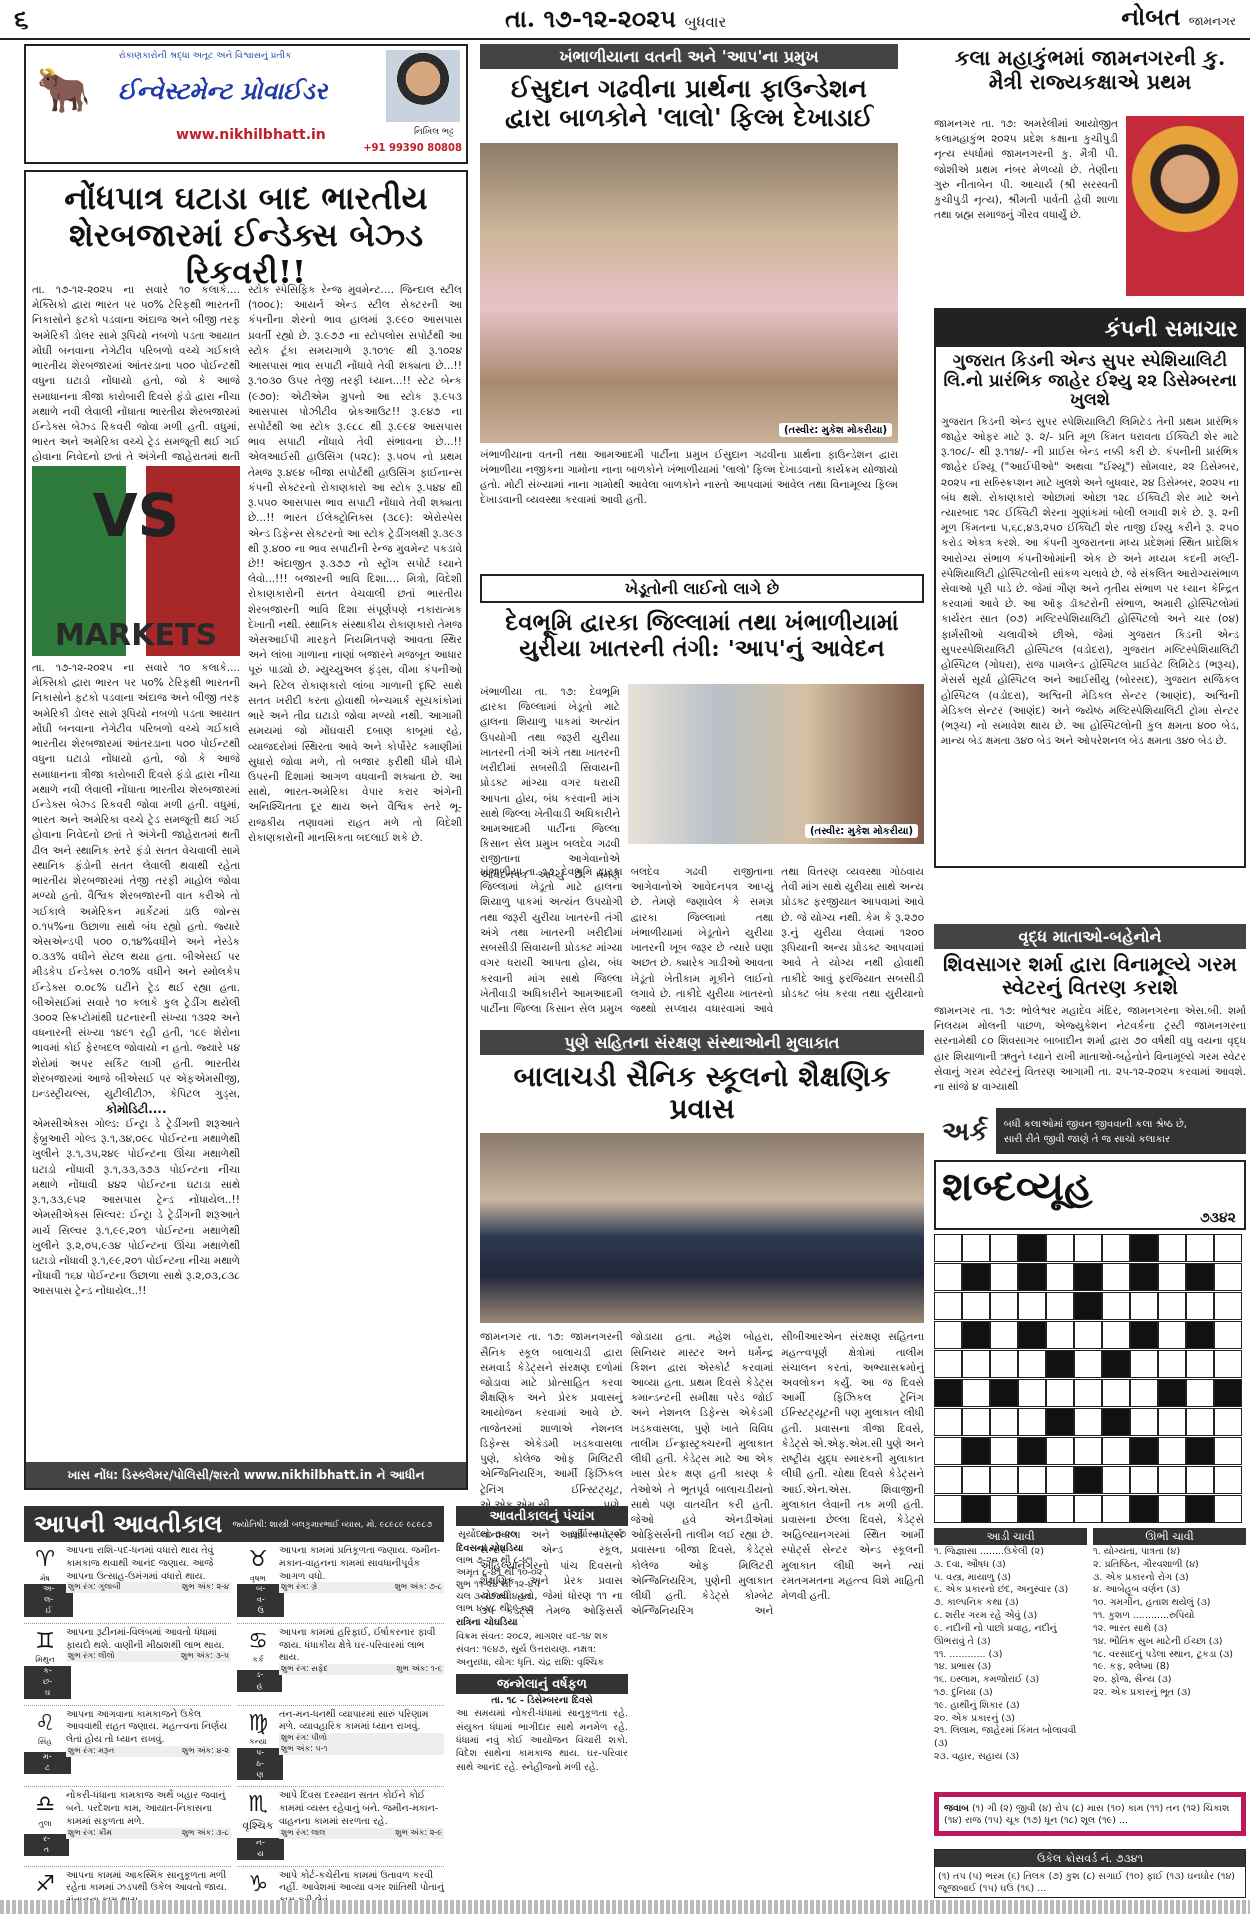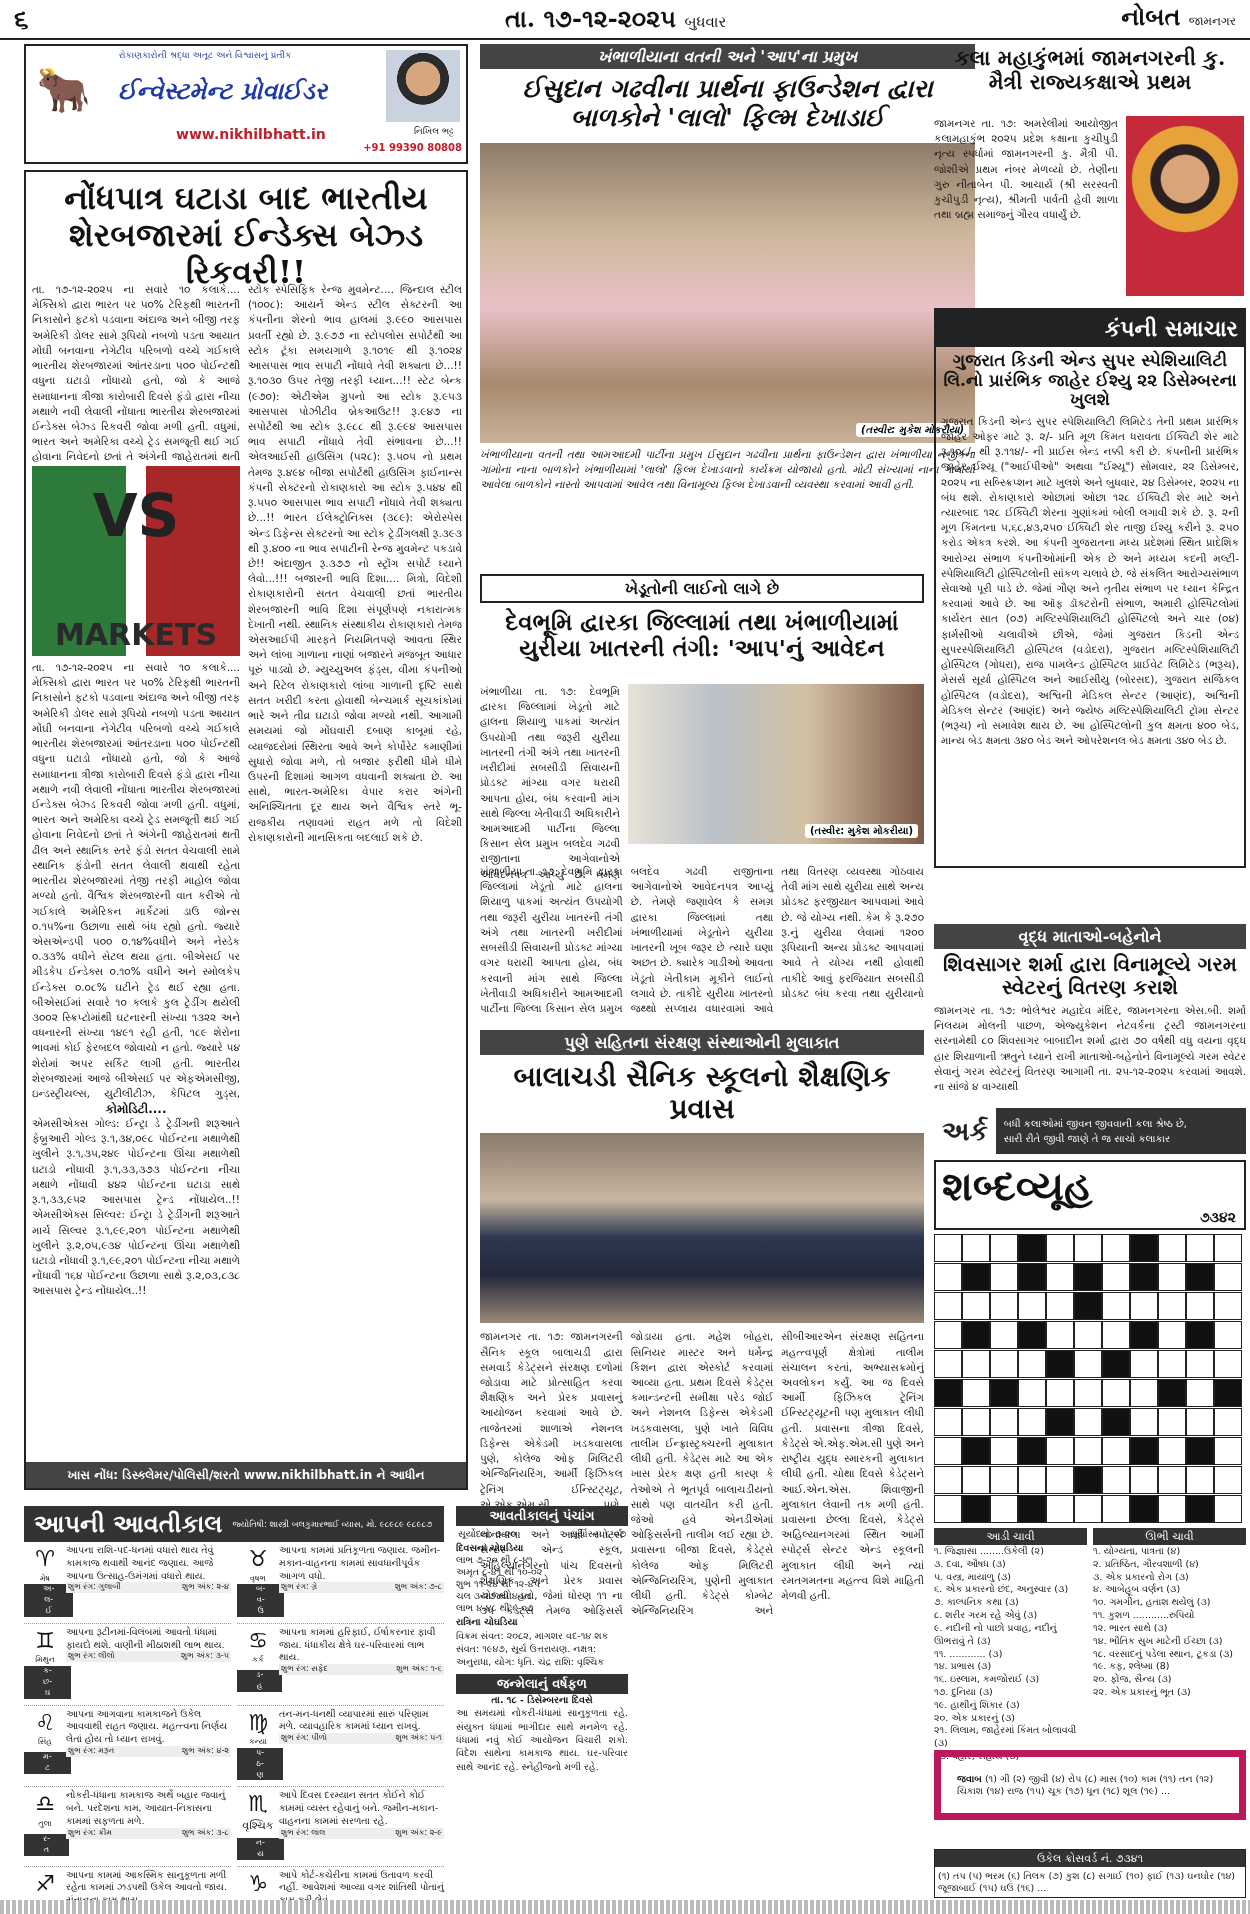--- a/index.html
+++ b/index.html
@@ -68,21 +68,21 @@
       <span class="mk">MARKETS</span>
     </div>
     <div class="body" style="height:440px;">તા. ૧૭-૧૨-૨૦૨૫ ના સવારે ૧૦ કલાકે.... મેક્સિકો દ્વારા ભારત પર ૫૦% ટેરિફથી ભારતની નિકાસોને ફટકો પડવાના અંદાજ અને બીજી તરફ અમેરિકી ડોલર સામે રૂપિયો નબળો પડતા આયાત મોંઘી બનવાના નેગેટીવ પરિબળો વચ્ચે ગઈકાલે ભારતીય શેરબજારમાં આંતરડાના ૫૦૦ પોઈન્ટથી વધુના ઘટાડો નોંધાયો હતો, જો કે આજે સમાધાનના ત્રીજા કારોબારી દિવસે ફંડો દ્વારા નીચા મથાળે નવી લેવાલી નોંધાતા ભારતીય શેરબજારમાં ઈન્ડેક્સ બેઝ્ડ રિકવરી જોવા મળી હતી. વધુમાં, ભારત અને અમેરિકા વચ્ચે ટ્રેડ સમજૂતી થઈ ગઈ હોવાના નિવેદનો છતાં તે અંગેની જાહેરાતમાં થતી ઢીલ અને સ્થાનિક સ્તરે ફંડો સતત વેચવાલી સામે સ્થાનિક ફંડોની સતત લેવાલી થવાથી રહેતા ભારતીય શેરબજારમાં તેજી તરફી માહોલ જોવા મળ્યો હતો. વૈશ્વિક શેરબજારની વાત કરીએ તો ગઈકાલે અમેરિકન માર્કેટમાં ડાઉ જોન્સ ૦.૧૫%ના ઉછાળા સાથે બંધ રહ્યો હતો. જ્યારે એસએન્ડપી ૫૦૦ ૦.૧૪%વધીને અને નેસ્ડેક ૦.૩૩% વધીને સેટલ થયા હતા. બીએસઈ પર મીડકેપ ઈન્ડેક્સ ૦.૧૦% વધીને અને સ્મોલકેપ ઈન્ડેક્સ ૦.૦૮% ઘટીને ટ્રેડ થઈ રહ્યા હતા. બીએસઈમાં સવારે ૧૦ કલાકે કુલ ટ્રેડીંગ થયેલી ૩૦૦૨ સ્ક્રિપ્ટોમાંથી ઘટનારની સંખ્યા ૧૩૨૨ અને વધનારની સંખ્યા ૧૪૯૧ રહી હતી, ૧૮૯ શેરોના ભાવમાં કોઈ ફેરબદલ જોવાયો ન હતો. જ્યારે ૫૪ શેરોમાં અપર સર્કિટ લાગી હતી. ભારતીય શેરબજારમાં આજે બીએસઈ પર એફએમસીજી, ઇન્ડસ્ટ્રીયલ્સ, યુટીલીટીઝ, કેપિટલ ગુડ્સ, કન્ઝ્યુમર ડ્યુરેબલ્સ અને સર્વિસ સેક્ટરમાં ઘટાડો જોવા મળ્યો હતો.</div>
     <div style="font-weight:bold;font-size:12px;text-align:center;margin-top:2px;">કોમોડિટી....</div>
     <div class="body" style="height:335px;">એમસીએક્સ ગોલ્ડ: ઈન્ટ્રા ડે ટ્રેડીંગની શરૂઆતે ફેબ્રુઆરી ગોલ્ડ રૂ.૧,૩૪,૦૯૮ પોઈન્ટના મથાળેથી ખુલીને રૂ.૧,૩૫,૨૪૯ પોઈન્ટના ઊંચા મથાળેથી ઘટાડો નોંધાવી રૂ.૧,૩૩,૩૭૩ પોઈન્ટના નીચા મથાળે નોંધાવી ૪૪૨ પોઈન્ટના ઘટાડા સાથે રૂ.૧,૩૩,૯૫૨ આસપાસ ટ્રેન્ડ નોંધાયેલ..!! એમસીએક્સ સિલ્વર: ઈન્ટ્રા ડે ટ્રેડીંગની શરૂઆતે માર્ચ સિલ્વર રૂ.૧,૯૯,૨૦૧ પોઈન્ટના મથાળેથી ખુલીને રૂ.૨,૦૫,૯૩૪ પોઈન્ટના ઊંચા મથાળેથી ઘટાડો નોંધાવી રૂ.૧,૯૯,૨૦૧ પોઈન્ટના નીચા મથાળે નોંધાવી ૧૬૪ પોઈન્ટના ઉછાળા સાથે રૂ.૨,૦૩,૮૩૮ આસપાસ ટ્રેન્ડ નોંધાયેલ..!!</div>
   </div>
   <div class="body" style="position:absolute;left:222px;top:110px;width:214px;height:1168px;">સ્ટોક સ્પેસિફિક રેન્જ મુવમેન્ટ.... જિન્દાલ સ્ટીલ (૧૦૦૮): આયર્ન એન્ડ સ્ટીલ સેક્ટરની આ કંપનીના શેરનો ભાવ હાલમાં રૂ.૯૯૦ આસપાસ પ્રવર્તી રહ્યો છે. રૂ.૯૭૭ ના સ્ટોપલોસ સપોર્ટથી આ સ્ટોક ટૂંકા સમયગાળે રૂ.૧૦૧૯ થી રૂ.૧૦૨૪ આસપાસ ભાવ સપાટી નોંધાવે તેવી શક્યતા છે...!! રૂ.૧૦૩૦ ઉપર તેજી તરફી ધ્યાન...!! સ્ટેટ બેન્ક (૯૭૦): એટીએમ ગ્રુપનો આ સ્ટોક રૂ.૯૫૩ આસપાસ પોઝીટીવ બ્રેકઆઉટ!! રૂ.૯૪૭ ના સપોર્ટથી આ સ્ટોક રૂ.૯૮૮ થી રૂ.૯૯૪ આસપાસ ભાવ સપાટી નોંધાવે તેવી સંભાવના છે...!! એલઆઈસી હાઉસિંગ (૫૨૮): રૂ.૫૦૫ નો પ્રથમ તેમજ રૂ.૪૯૪ બીજા સપોર્ટથી હાઉસિંગ ફાઈનાન્સ કંપની સેક્ટરનો રોકાણકારો આ સ્ટોક રૂ.૫૪૪ થી રૂ.૫૫૦ આસપાસ ભાવ સપાટી નોંધાવે તેવી શક્યતા છે...!! ભારત ઈલેક્ટ્રોનિક્સ (૩૮૯): એરોસ્પેસ એન્ડ ડિફેન્સ સેક્ટરનો આ સ્ટોક ટ્રેડીંગલક્ષી રૂ.૩૯૩ થી રૂ.૪૦૦ ના ભાવ સપાટીની રેન્જ મુવમેન્ટ પકડાવે છે!! અંદાજીત રૂ.૩૭૭ નો સ્ટ્રોંગ સપોર્ટ ધ્યાને લેવો...!!! બજારની ભાવિ દિશા.... મિત્રો, વિદેશી રોકાણકારોની સતત વેચવાલી છતાં ભારતીય શેરબજારની ભાવિ દિશા સંપૂર્ણપણે નકારાત્મક દેખાતી નથી. સ્થાનિક સંસ્થાકીય રોકાણકારો તેમજ એસઆઈપી મારફતે નિયમિતપણે આવતા સ્થિર અને લાંબા ગાળાના નાણાં બજારને મજબૂત આધાર પૂરું પાડ્યો છે. મ્યુચ્યુઅલ ફંડ્સ, વીમા કંપનીઓ અને રિટેલ રોકાણકારો લાંબા ગાળાની દૃષ્ટિ સાથે સતત ખરીદી કરતા હોવાથી બેન્ચમાર્ક સૂચકાંકોમાં ભારે અને તીવ્ર ઘટાડો જોવા મળ્યો નથી. આગામી સમયમાં જો મોંઘવારી દબાણ કાબૂમાં રહે, વ્યાજદરોમાં સ્થિરતા આવે અને કોર્પોરેટ કમાણીમાં સુધારો જોવા મળે, તો બજાર ફરીથી ધીમે ધીમે ઉપરની દિશામાં આગળ વધવાની શક્યતા છે. આ સાથે, ભારત-અમેરિકા વેપાર કરાર અંગેની અનિશ્ચિતતા દૂર થાય અને વૈશ્વિક સ્તરે ભૂ-રાજકીય તણાવમાં રાહત મળે તો વિદેશી રોકાણકારોની માનસિકતા બદલાઈ શકે છે.</div>
   <div style="position:absolute;left:0;right:0;bottom:0;background:#444;color:#fff;font-weight:bold;font-size:12px;text-align:center;padding:6px 4px;">ખાસ નોંધ: ડિસ્ક્લેમર/પોલિસી/શરતો www.nikhilbhatt.in ને આધીન</div>
 </div>
 
-<div class="abs" style="left:480px;top:44px;width:495px;height:550px;font-style:italic;">
+<div class="abs" style="left:480px;top:44px;width:418px;height:550px;">
   <div class="banner-head">ખંભાળીયાના વતની અને 'આપ'ના પ્રમુખ</div>
   <div class="headline" style="font-size:25px;padding:6px 4px;">ઈસુદાન ગઢવીના પ્રાર્થના ફાઉન્ડેશન દ્વારા બાળકોને 'લાલો' ફિલ્મ દેખાડાઈ</div>
   <div class="photo" style="height:300px;margin-top:4px;background:linear-gradient(180deg,#8e7c6a 0,#cdb79b 30%,#e9c1c7 55%,#a88a6e 80%,#c9b29a);">
     <span class="cap">(તસ્વીર: મુકેશ મોકરીયા)</span>
   </div>
   <div class="body" style="height:70px;margin-top:4px;">ખંભાળીયાના વતની તથા આમઆદમી પાર્ટીના પ્રમુખ ઈસુદાન ગઢવીના પ્રાર્થના ફાઉન્ડેશન દ્વારા ખંભાળીયા નજીકના ગામોના નાના બાળકોને ખંભાળીયામાં 'લાલો' ફિલ્મ દેખાડવાનો કાર્યક્રમ યોજાયો હતો. મોટી સંખ્યામાં નાના ગામોથી આવેલા બાળકોને નાસ્તો આપવામાં આવેલ તથા વિનામૂલ્ય ફિલ્મ દેખાડવાની વ્યવસ્થા કરવામાં આવી હતી.</div>
 </div>
 
 <div class="abs" style="left:480px;top:574px;width:444px;height:456px;">
   <div class="banner-head" style="background:#fff;color:#111;border:2px solid #222;">ખેડૂતોની લાઈનો લાગે છે</div>
@@ -275,21 +275,21 @@
           <div>૧૧. કુશળ ............રુપિયો</div>
           <div>૧૨. ભારત સાથે (૩)</div>
           <div>૧૪. ભૌતિક સુખ માટેની ઈચ્છા (૩)</div>
           <div>૧૮. વરસાદનું પડેલા સ્થાન, ટૂકડા (૩)</div>
           <div>૧૯. કફ, શ્લેષ્મા (8)</div>
           <div>૨૦. ફોજ, સૈન્ય (૩)</div>
           <div>૨૨. એક પ્રકારનું ભૂત (૩)</div>
         </div>
     </div>
   </div>
-  <div style="position:absolute;left:0;right:0;bottom:78px;font-size:9.5px;border:7px solid #be185d;padding:16px;">
+  <div style="position:absolute;left:0;right:0;bottom:62px;font-size:9.5px;border:5px solid #be185d;padding:5px;">
     <b>જવાબ</b>
     <span>(૧) ગી (૨) જીવી (૪) રોપ (૮) માસ (૧૦) કામ (૧૧) તન (૧૨) ચિકાશ (૧૪) રાજ (૧૫) ચૂક (૧૭) ધૂન (૧૮) શૂલ (૧૯) ...</span>
   </div>
   <div style="position:absolute;left:0;right:0;bottom:0;font-size:9.5px;border:1px solid #222;">
     <div class="subbar" style="text-align:center;">ઉકેલ ક્રોસવર્ડ નં. ૭૩૪૧</div>
     <div style="padding:3px;">(૧) તપ (૫) ભરમ (૬) તિલક (૭) કુશ (૮) સગાઈ (૧૦) ફાઈ (૧૩) ઘનઘોર (૧૪) જૂજાબાઈ (૧૫) ઘઉં (૧૬) ...</div>
   </div>
 </div>
 
 <div class="abs" style="left:24px;top:1506px;width:420px;height:392px;">
@@ -345,21 +345,21 @@
           <div style="display:flex;justify-content:space-between;font-size:8px;background:#eee;padding:0 2px;">
             <span>શુભ રંગ: મરૂન</span>
             <span>શુભ અંક: ૪-૨</span>
           </div>
         </div>
       </div>
       <div class="horo-row">
         <div class="horo-sign"><div>♍</div><div style="font-size:8px">કન્યા</div><div class="horo-num">પ-ઠ-ણ</div></div>
         <div class="horo-text">
           <div>તન-મન-ધનથી વ્યાપારમાં સારું પરિણામ મળે. વ્યાવહારિક કામમાં ધ્યાન રાખવું.</div>
-          <div style="display:flex;justify-content:space-between;font-size:8px;background:#eee;padding:0 2px;">
+          <div style="display:flex;justify-content:space-between;font-size:8px;background:#eee;padding:0 2px;flex-direction:column;">
             <span>શુભ રંગ: પીળો</span>
             <span>શુભ અંક: ૫-૧</span>
           </div>
         </div>
       </div>
       <div class="horo-row">
         <div class="horo-sign"><div>♎</div><div style="font-size:8px">તુલા</div><div class="horo-num">ર-ત</div></div>
         <div class="horo-text">
           <div>નોકરી-ધંધાના કામકાજ અર્થે બહાર જવાનું બને. પરદેશના કામ, આયાત-નિકાસના કામમાં સફળતા મળે.</div>
           <div style="display:flex;justify-content:space-between;font-size:8px;background:#eee;padding:0 2px;">

